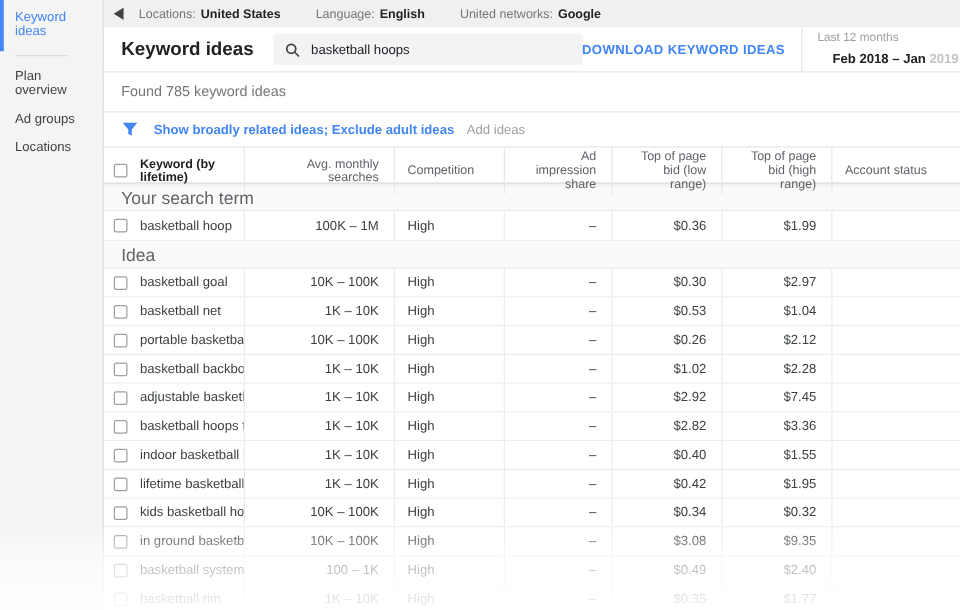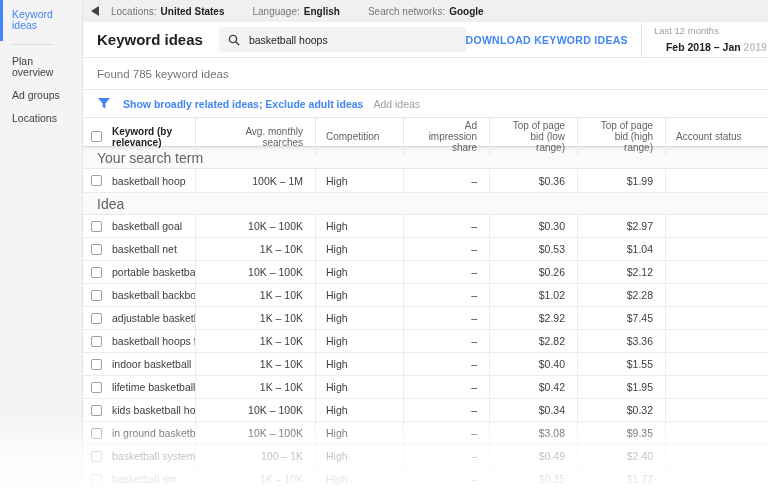--- a/index.html
+++ b/index.html
@@ -89,21 +89,21 @@
     <span class="s-label">Locations:</span>
     <span class="s-value">United States</span>
   </div>
 
   <div class="setting">
     <span class="s-label">Language:</span>
     <span class="s-value">English</span>
   </div>
 
   <div class="setting">
-    <span class="s-label">Search networks:</span>
+    <span class="s-label">United networks:</span>
     <span class="s-value">Google</span>
   </div>
 </div>
     </div>
 
     <div class="header">
       <h1 class="page-title">Keyword ideas</h1>
       <div class="searchbox">
         <span>
           <svg width="12" height="12" viewBox="0 0 12 12">
@@ -130,21 +130,21 @@
             <path d="M0 0 H12 L7.4 5.6 V10.6 L4.6 9 V5.6 Z" fill="#4285f4"></path>
           </svg>
       </span>
       <span class="filter-link">Show broadly related ideas; Exclude adult ideas</span>
       <span class="add-filter">Add ideas</span>
     </div>
 
     <div class="thead grid">
       <div class="th th-kw">
         <span class="checkbox"></span>
-        <span class="th-kw-label">Keyword (by relevance)</span>
+        <span class="th-kw-label">Keyword (by lifetime)</span>
       </div>
       <div class="th num">Avg. monthly searches</div>
       <div class="th">Competition</div>
       <div class="th num">Ad impression share</div>
       <div class="th num">Top of page bid (low range)</div>
       <div class="th num">Top of page bid (high range)</div>
       <div class="th">Account status</div>
     </div>
 
     <div>

